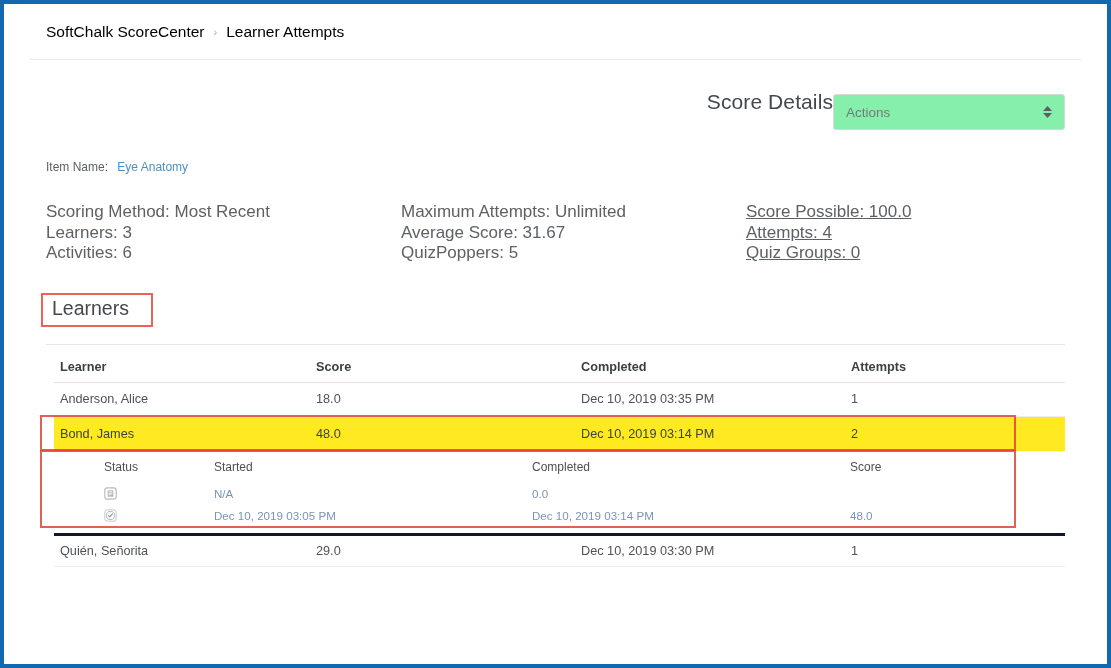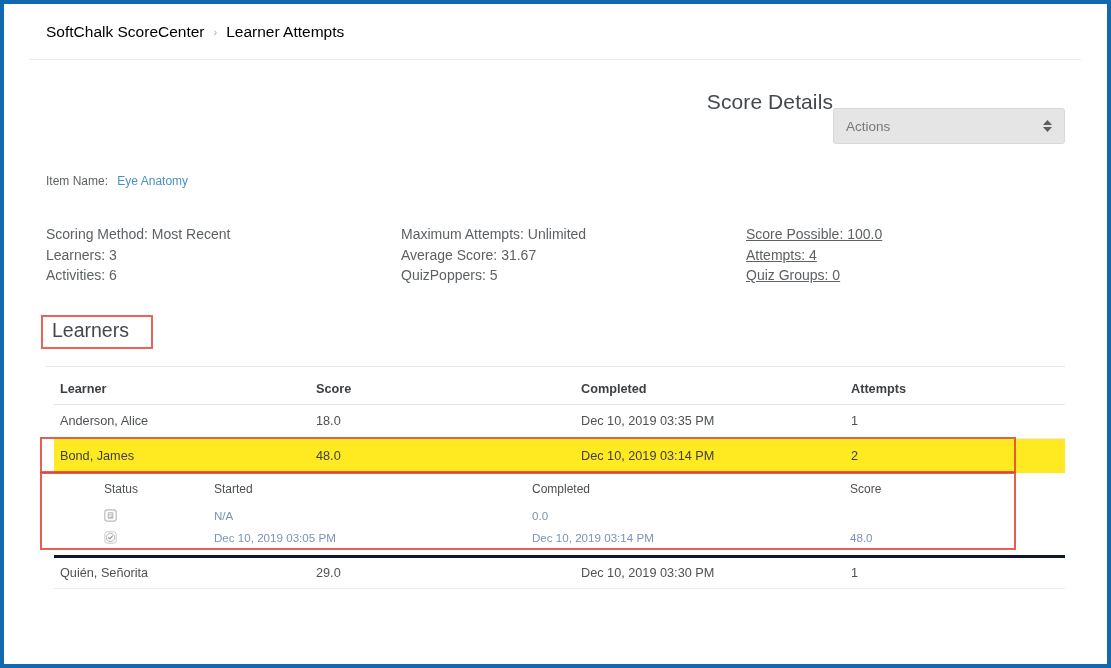--- a/index.html
+++ b/index.html
@@ -51,28 +51,28 @@
     color: #44484c;
     font-weight: 400;
     letter-spacing: .1px;
   }
 
   .actions-select {
     width: 232px;
     height: 36px;
     border: 1px solid #d6d8da;
     border-radius: 3px;
-    background: #e5e5e5;
+    background: #86efac;
     display: flex;
     align-items: center;
     justify-content: space-between;
     padding: 0 12px;
     font-size: 13.5px;
     color: #74787c;
-    margin-top: 18px;
+    margin-top: 4px;
   }
   .select-arrows {
     display: flex;
     flex-direction: column;
     align-items: center;
     gap: 2px;
     color: #5a5e62;
   }
   .select-arrows svg { display: block; }
 
@@ -82,22 +82,22 @@
     color: #5d6164;
   }
   .item-name .link {
     color: #4a90c4;
     margin-left: 6px;
   }
 
   
   .stats {
     display: flex;
-    margin-top: 36px;
-    font-size: 14px;
+    margin-top: 28px;
+    font-size: 17px;
     color: #5d6164;
     line-height: 20.5px;
   }
   .stats-col { }
   .stats-col.c1 { width: 355px; }
   .stats-col.c2 { width: 345px; }
   .stats-col.c3 { width: 300px; text-decoration: underline; }
 
   
   .learners-wrap {

